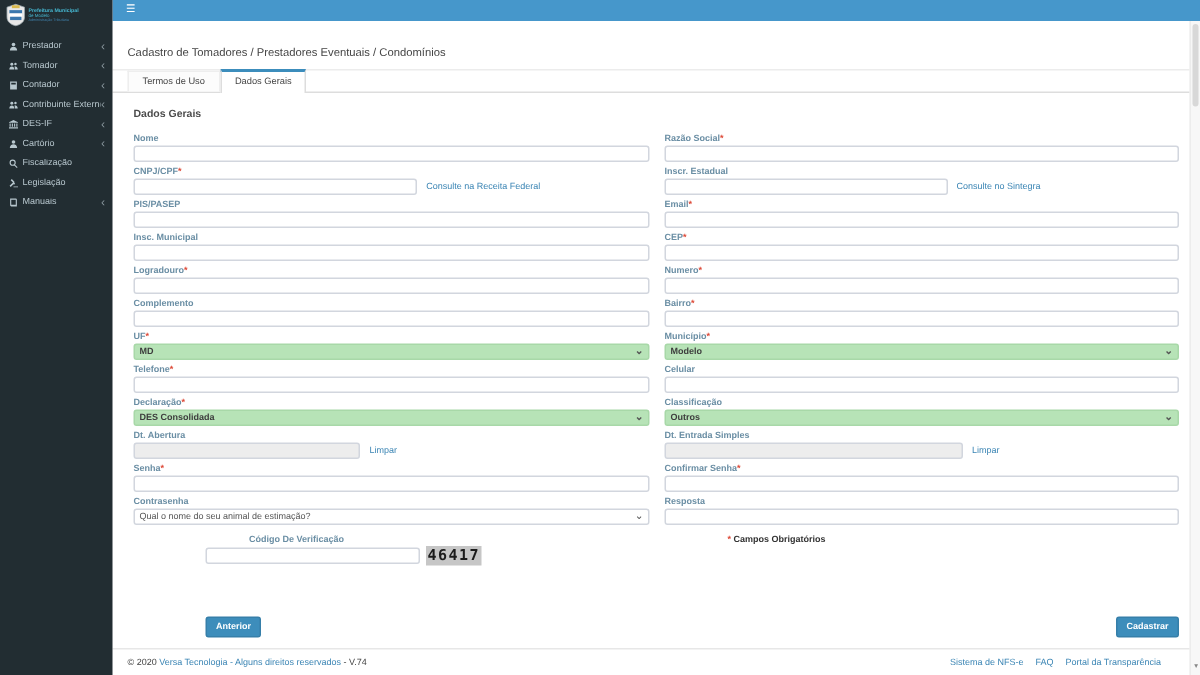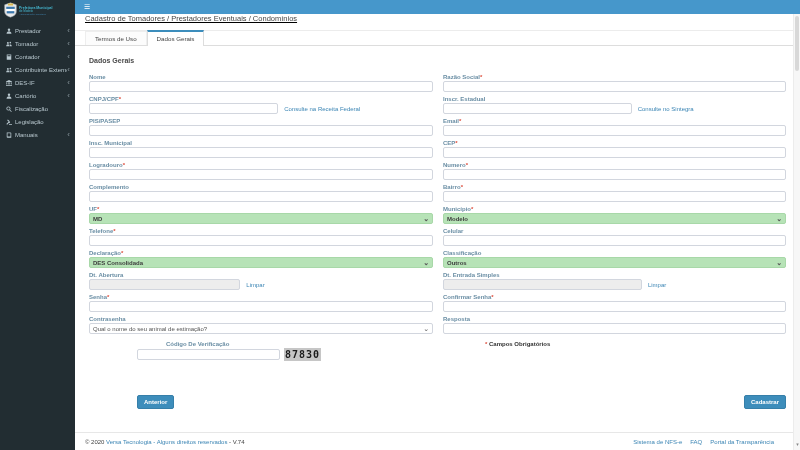--- a/index.html
+++ b/index.html
@@ -17,21 +17,21 @@
     font-size:6px;cursor:pointer;}
   .menu-item .mi{width:9px;display:flex;align-items:center;flex:none;}
   .mi svg{width:6px;height:6px;fill:#b8c7ce;}
   .menu-item .lbl{flex:1;white-space:nowrap;overflow:hidden;}
   .menu-item .chev{font-size:8px;line-height:6px;color:#8a979e;padding-right:1px;}
   
   .topbar{position:absolute;left:75px;top:0;width:725px;height:14px;background:#4697cb;}
   .hamburger{position:absolute;left:9px;top:0;line-height:14px;font-size:7px;color:#fff;cursor:pointer;}
   
   .content{position:absolute;left:75px;top:14px;width:725px;height:418px;background:#fff;}
-  .title-block{padding:0 10px 7px;border-bottom:1px solid #ececec;text-decoration:underline;}
+  .title-block{padding:16px 10px 7px;border-bottom:1px solid #ececec;}
   .page-title{font-size:7.5px;color:#444;}
   .tabs{display:flex;align-items:flex-end;padding-left:10px;border-bottom:1px solid #ddd;height:15px;box-sizing:border-box;}
   .tab{font-size:6.2px;padding:3px 9px 3px;color:#444;cursor:pointer;border:1px solid transparent;border-bottom:none;}
   .tab.inactive{background:#fcfcfc;border-color:#eee;}
   .tab.active{background:#fff;border-color:#ddd;border-top:2px solid #3c8dbc;margin-bottom:-1px;padding-bottom:4px;}
   .form-area{padding:8px 14px 0;}
   .section-heading{font-size:7px;color:#4a4a4a;font-weight:bold;margin:3px 0 9px;}
   .columns{display:flex;gap:10px;}
   .col-left{flex:0 0 344px;}
   .col-right{flex:1;min-width:0;}
@@ -282,21 +282,21 @@
                   <span>Qual o nome do seu animal de estimação?</span>
                   <span class="chv">⌄</span>
                 </div>
               </div>
             </div>
           </div>
         <div class="captcha-row">
           <span class="flabel">Código De Verificação</span>
           <div class="captcha-ctl">
             <input class="tinput captcha-input" style="">
-            <div class="captcha-box">87830</div>
+            <div class="captcha-box">46417</div>
           </div>
         </div>
       </div>
       <div class="col-right">
         <div id="fields-right">
             <div class="field">
               <span class="flabel">Razão Social<span class="req">*</span></span>
               <div class="ctl">
                 <input class="tinput" style="">
               </div>

